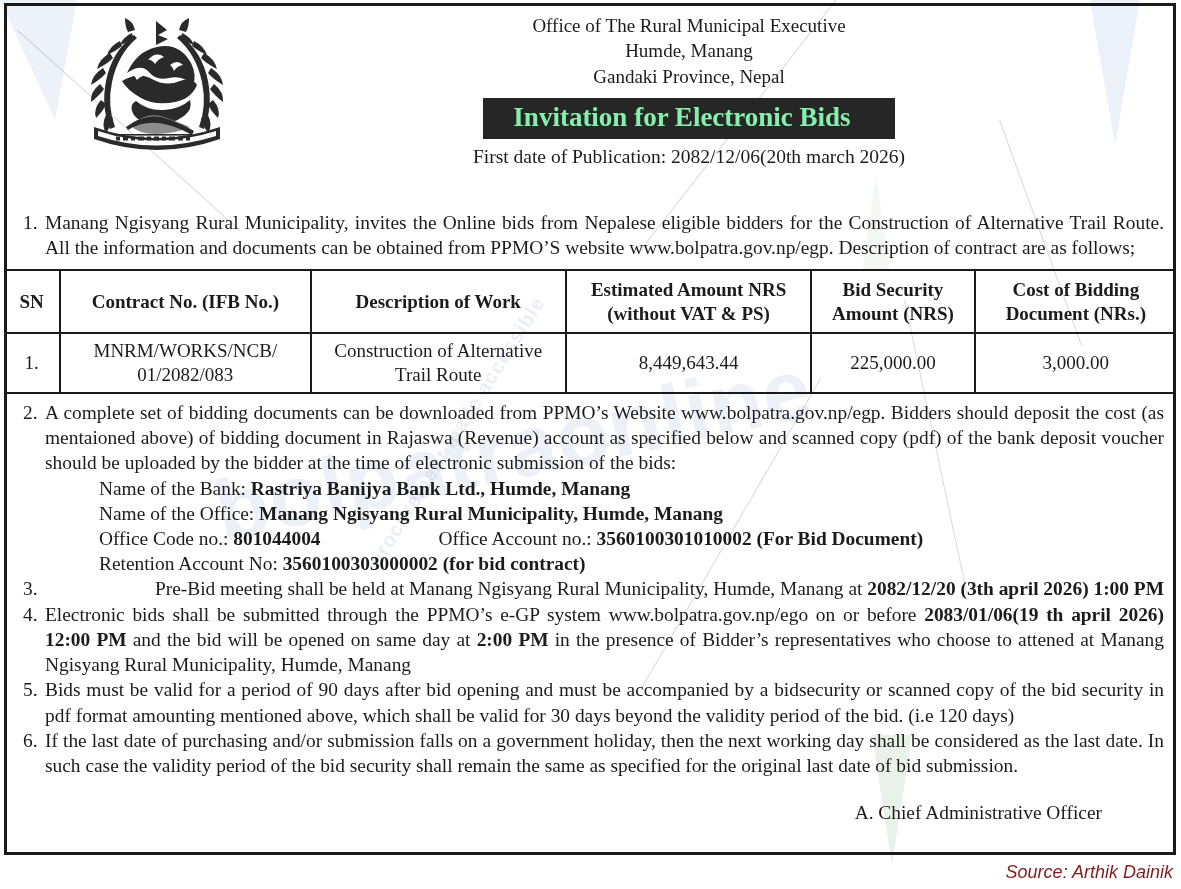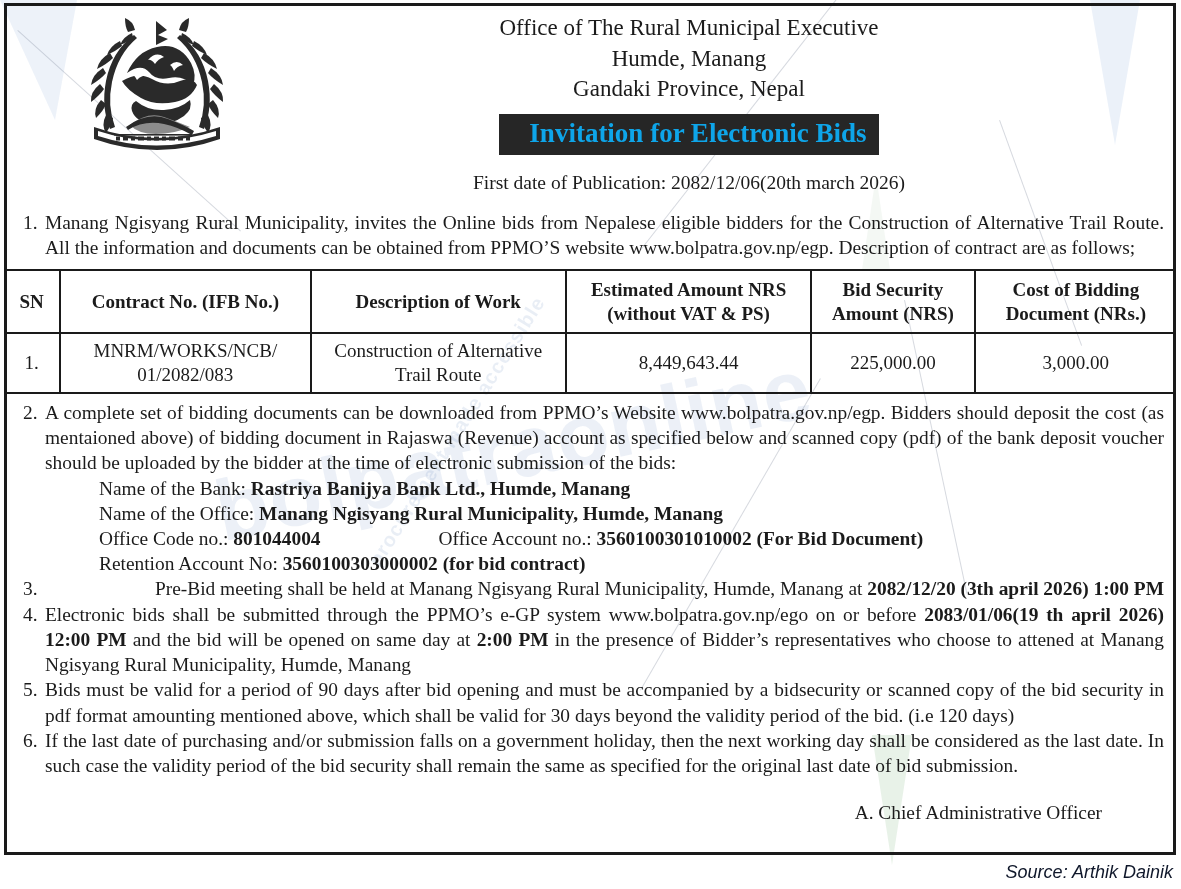--- a/index.html
+++ b/index.html
@@ -106,38 +106,38 @@
     width: 890px;
     text-align: center;
   }
   .org-name {
     font-size: 35px;
     font-weight: bold;
     line-height: 1.12;
     letter-spacing: -0.2px;
   }
   .org-line {
-    font-size: 23px;
+    font-size: 19px;
     line-height: 1.33;
   }
   .title-banner-wrap {
     margin-top: 9px;
     text-align: center;
   }
   .title-banner {
     display: inline-block;
     background: #262626;
-    color: #0ea5e9;
+    color: #86efac;
     font-size: 27px;
     font-weight: bold;
-    padding: 4px 12px 7px 30px;
+    padding: 4px 44px 7px 30px;
     line-height: 1.12;
   }
   .pub-date {
-    margin-top: 17px;
+    margin-top: 7px;
     font-size: 19.5px;
     text-align: center;
   }
 
   
   .clause {
     display: flex;
     font-size: 19.4px;
     line-height: 1.30;
     padding: 0 12px 0 19px;
@@ -210,21 +210,21 @@
     margin-top: 24px;
   }
 
   .source {
     position: absolute;
     right: 8px;
     top: 862px;
     font-size: 18px;
     font-style: italic;
     font-family: "Liberation Sans", sans-serif;
-    color: #0f172a;
+    color: #7f1d1d;
     z-index: 4;
   }
 </style>
 </head>
 <body>
 
 <div id="page">
 
   <div class="wm wm-tri-left"></div>
   <div class="wm wm-tri-right"></div>

